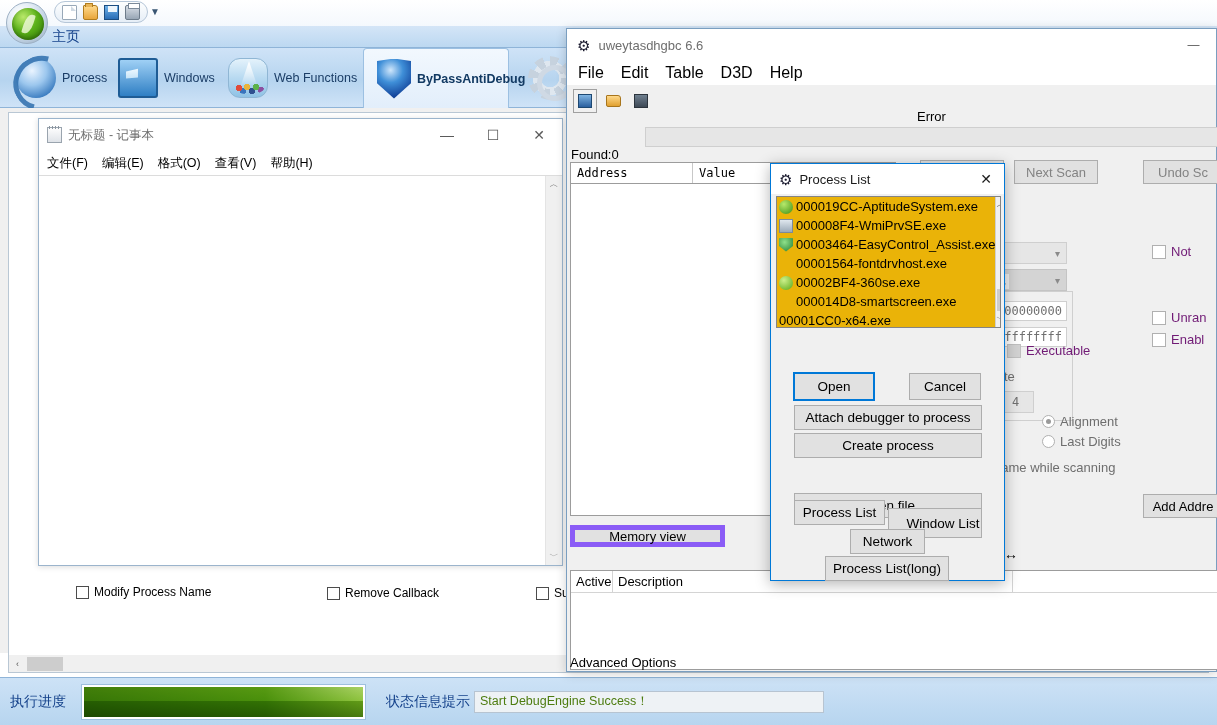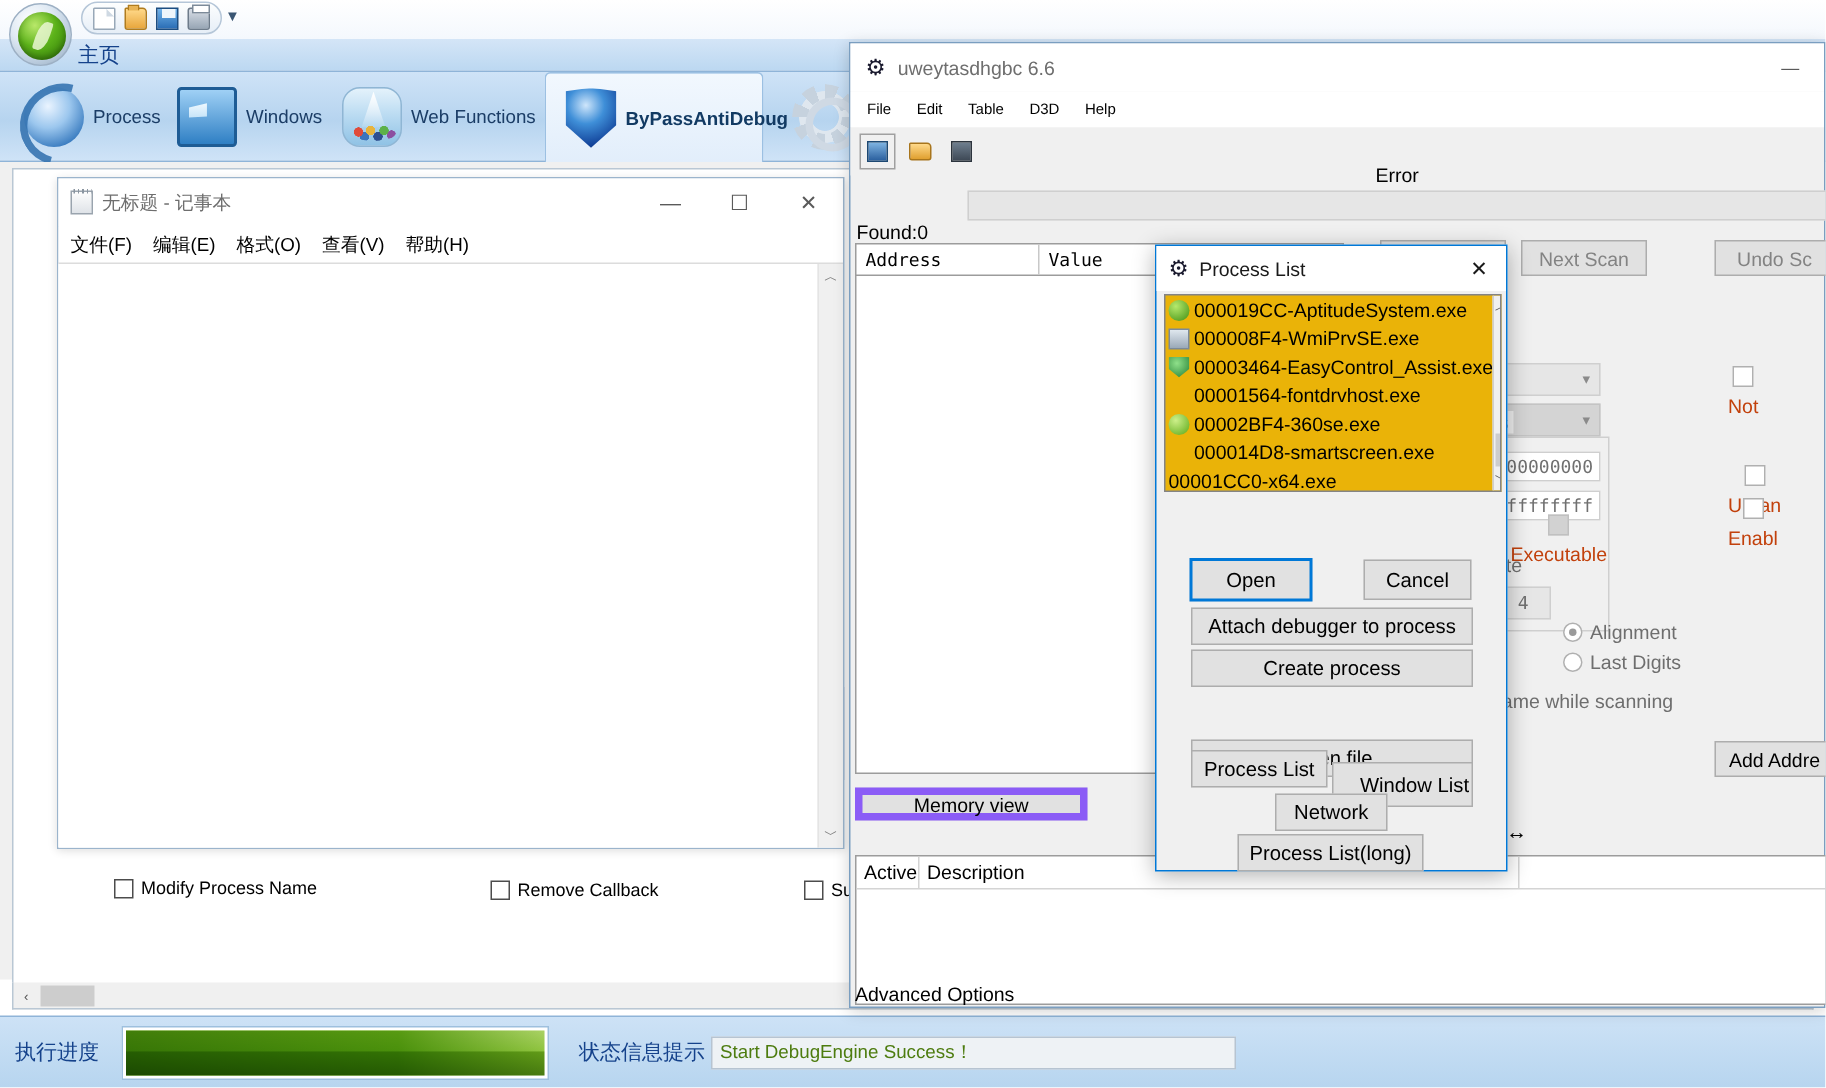--- a/index.html
+++ b/index.html
@@ -262,21 +262,21 @@
     height: 32px; background: #ffffff; display: flex; align-items: center; padding-left: 10px;
   }
   .ce-title-text { font-size: 13px; color: #6e6e6e; margin-left: 8px; }
   .ce-min {
     margin-left: auto; width: 45px; height: 32px;
     display: flex; align-items: center; justify-content: center; color: #5a5a5a;
   }
   .gear-glyph { font-size: 15px; color: #1a1a2e; line-height: 1; }
   .ce-menu {
     height: 24px; background: #ffffff; display: flex; align-items: center;
-    gap: 17px; padding-left: 11px; font-size: 10px; color: #000;
+    gap: 17px; padding-left: 11px; font-size: 16px; color: #000;
   }
   .ce-tools {
     position: absolute; left: 0; top: 56px; width: 100%; height: 32px;
     background: #f0f0f0; display: flex; align-items: center; padding-left: 6px; gap: 4px;
   }
   .tbtn {
     width: 24px; height: 24px; background: #f0f0f0; border: 1px solid #a0a0a0;
     display: flex; align-items: center; justify-content: center;
   }
   .tbtn.flat { border-color: transparent; }
@@ -333,21 +333,21 @@
   }
   .grp-title {
     position: absolute; background: #f0f0f0; padding: 0 3px; font-size: 13px; color: #000;
   }
   .hexfield {
     position: absolute; background: #ffffff; border: 1px solid #cfcfcf;
     font-family: "DejaVu Sans Mono", monospace; font-size: 12px; color: #707070;
     display: flex; align-items: center; justify-content: flex-end; padding-right: 4px;
   }
   .ce-ck {
-    position: absolute; display: flex; align-items: center; gap: 5px; font-size: 13px; color: #c2410c; flex-direction: column;
+    position: absolute; display: flex; align-items: center; gap: 5px; font-size: 13px; color: #701a75;
   }
   .ce-ck .box { width: 14px; height: 14px; background: #fff; border: 1px solid #b0b0b0; flex: none; }
   .ce-ck .box.g { background: #d2d2d2; border-color: #c0c0c0; }
   .ce-rd { position: absolute; display: flex; align-items: center; gap: 5px; font-size: 13px; color: #6e6e6e; }
   .ce-rd .dot {
     width: 13px; height: 13px; border-radius: 50%; background: #fff; border: 1px solid #b0b0b0; flex: none;
     position: relative;
   }
   .ce-rd .dot.on:after {
     content:""; position:absolute; left:3px; top:3px; width:5px; height:5px;

